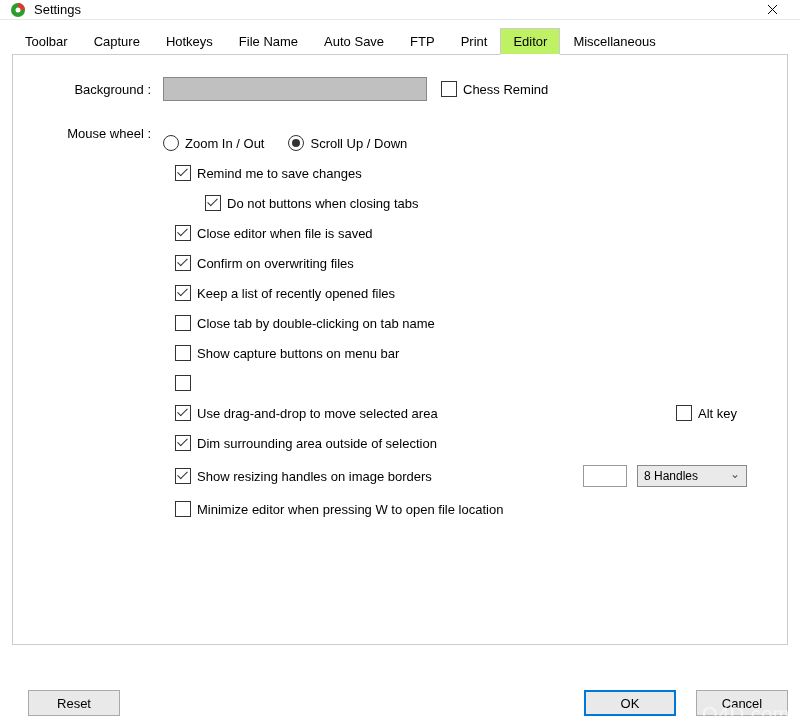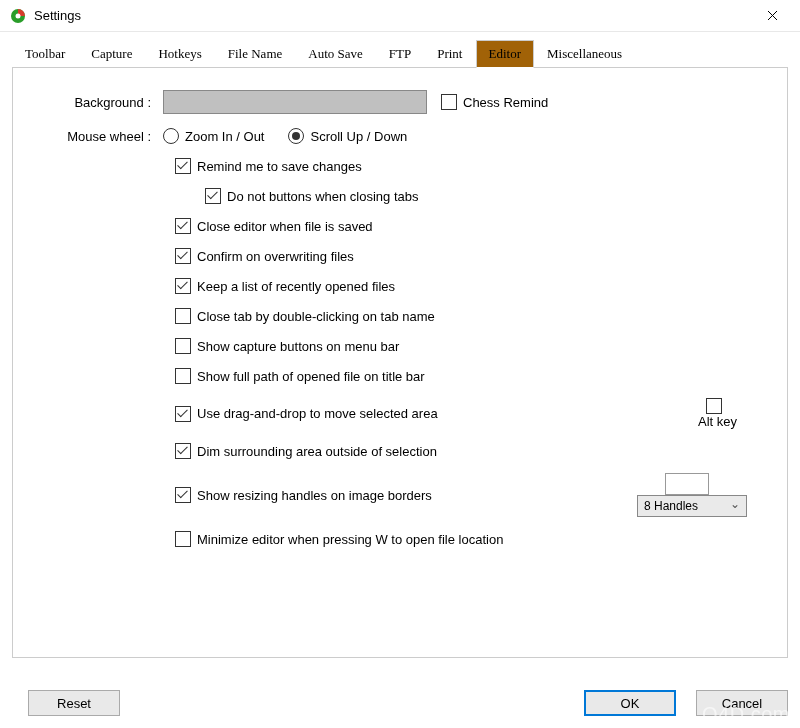--- a/index.html
+++ b/index.html
@@ -7,21 +7,21 @@
       font-family: "Segoe UI", Tahoma, sans-serif;
       font-size: 13px;
       background: #fff;
       color: #000;
       width: 800px;
       height: 728px;
       overflow: hidden;
       position: relative;
     }
     .titlebar {
-      height: 32px;
+      height: 20px;
       display: flex;
       align-items: center;
       padding: 0 10px;
       border-bottom: 1px solid #e8e8e8;
     }
     .titlebar-icon {
       width: 16px; height: 16px;
       margin-right: 8px;
     }
     .titlebar-title {
@@ -46,26 +46,25 @@
       position: relative;
       z-index: 2;
     }
     .tab {
       padding: 5px 12px 5px 12px;
       font-size: 13px;
       cursor: pointer;
       border: 1px solid transparent;
       border-bottom: none;
       position: relative;
-      font-family: Liberation Serif, serif;
     }
     .tab.active {
       border-color: #ccc;
       border-bottom: 1px solid #fff;
-      background: #a16207;
+      background: #bef264;
       margin-bottom: -1px;
     }
     .panel {
       border: 1px solid #ccc;
       border-top: none;
       padding: 22px 20px 16px 20px;
       height: 590px;
     }
     .row {
       display: flex;
@@ -134,21 +133,20 @@
     }
     .opt-row.indent {
       margin-left: 172px;
     }
     .opt-row .radio, .opt-row .chk { flex-shrink: 0; }
     .inline-right {
       margin-left: auto;
       display: flex;
       align-items: center;
       margin-right: 30px;
-      flex-direction: column;
     }
     .small-input {
       width: 44px;
       height: 22px;
       border: 1px solid #999;
       margin-right: 10px;
       background: #fff;
     }
     .combo {
       width: 110px;
@@ -195,21 +193,21 @@
     .watermark {
       position: absolute;
       right: 10px;
       bottom: 2px;
       font-size: 20px;
       color: rgba(255,255,255,0.6);
       letter-spacing: 0.5px;
       pointer-events: none;
       font-weight: 300;
     }
-    .radio-group { display: flex; align-items: flex-start; gap: 24px; }
+    .radio-group { display: flex; align-items: flex-start; gap: 24px; margin-top: 20px; }
     .radio-item { display: flex; align-items: center; }
   </style>
 </head>
 <body>
 
 <div class="titlebar">
   <span class="titlebar-icon">
     <svg viewBox="0 0 16 16">
         <circle cx="8" cy="8" r="7" fill="#2a9d2a"></circle>
         <path d="M8 1 A7 7 0 0 1 15 8 L8 8 Z" fill="#d73c2c"></path>
@@ -284,21 +282,20 @@
     <div class="opt-row">
       <span class="chk"></span>
       <span>Close tab by double-clicking on tab name</span>
     </div>
     <div class="opt-row">
       <span class="chk"></span>
       <span>Show capture buttons on menu bar</span>
     </div>
     <div class="opt-row">
       <span class="chk"></span>
-      <span>Show full path of opened file on title bar</span>
     </div>
     <div class="opt-row">
       <span class="chk checked"></span>
       <span>Use drag-and-drop to move selected area</span>
       <div class="inline-right">
         <span class="chk"></span>
         <span>Alt key</span>
       </div>
     </div>
     <div class="opt-row">

